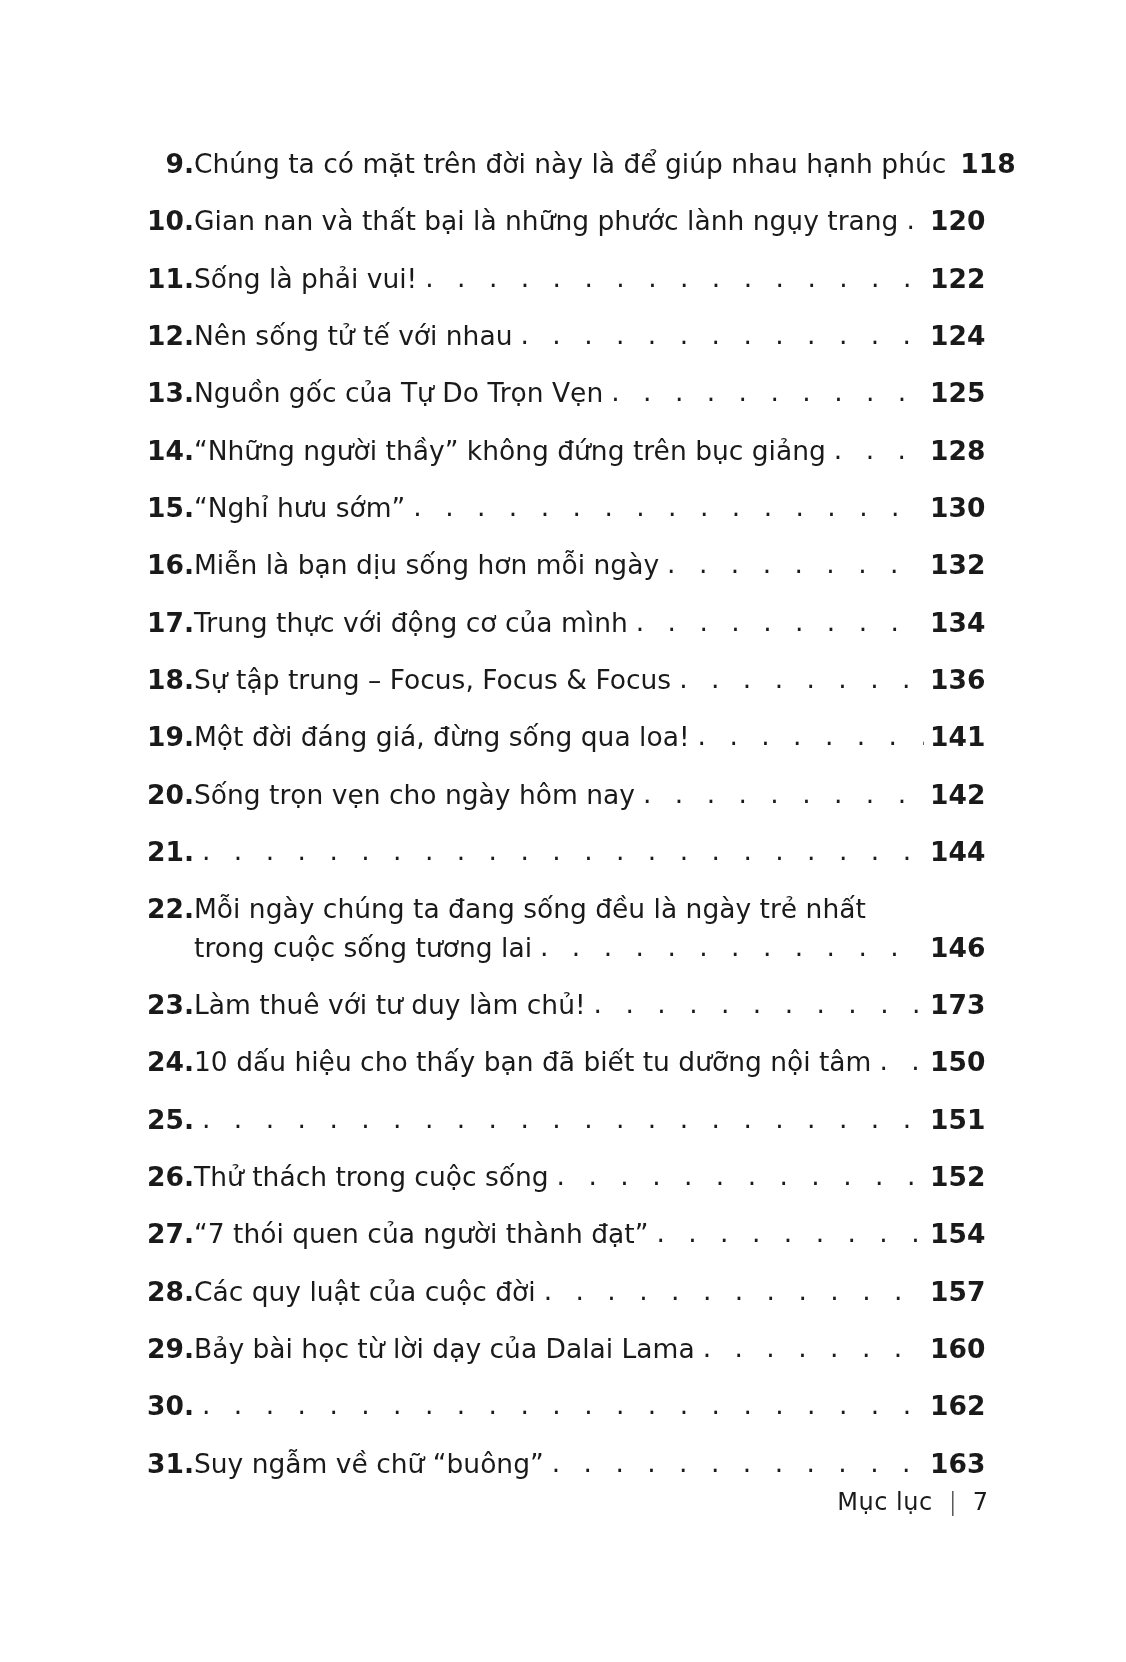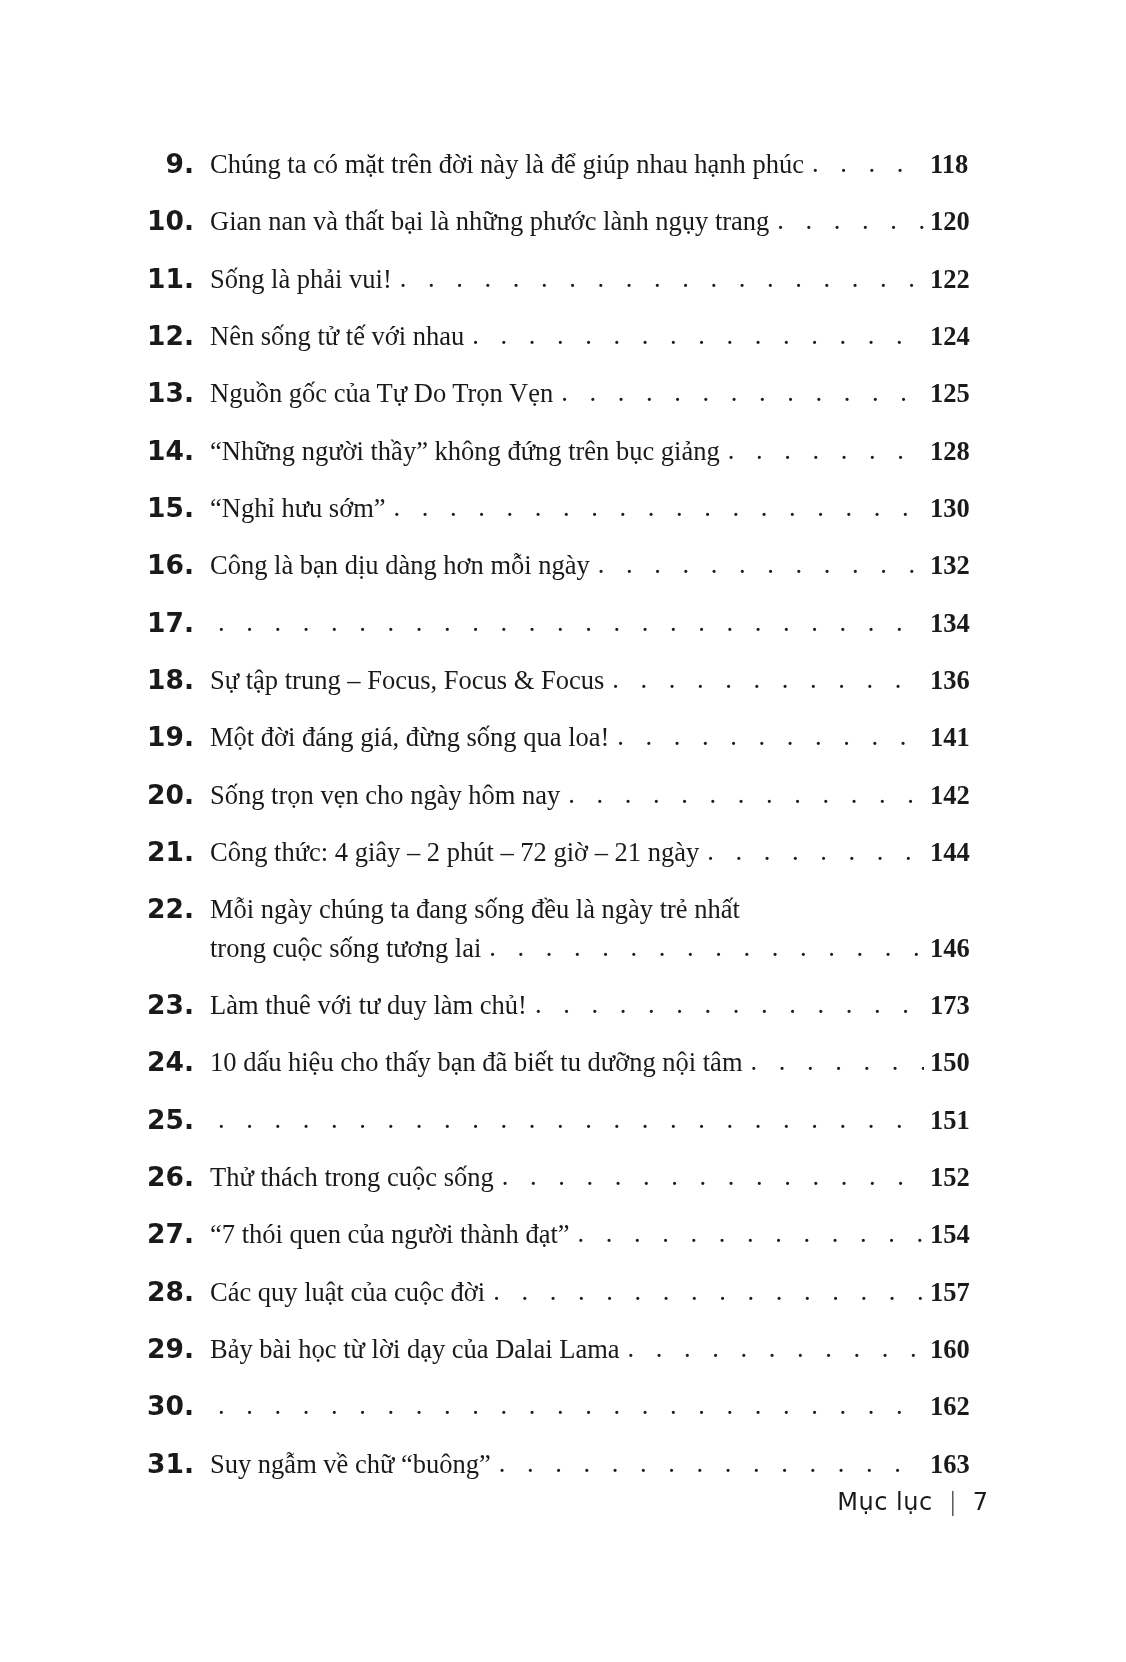--- a/index.html
+++ b/index.html
@@ -38,23 +38,21 @@
     flex: 0 0 auto;
     width: 56px;
     text-align: right;
     font-weight: bold;
     font-size: 26.5px;
     letter-spacing: 0px;
   }
   .toc-body {
     flex: 1 1 auto;
     display: block;
-    margin-left: 16px;
     min-width: 0;
-    font-family: Liberation Serif, serif;
   }
   .toc-line {
     display: flex;
     align-items: baseline;
     width: 100%;
   }
   .toc-title {
     white-space: nowrap;
   }
   .leaders {
@@ -175,30 +173,31 @@
             <span class="toc-title">“Nghỉ hưu sớm”</span>
             <span class="leaders">. . . . . . . . . . . . . . . . . . . . . . . . . . . . . . . . . . . . . . . . . . . . . . .</span>
             <span class="toc-page">130</span>
           </span>
         </span>
       </div>
       <div class="toc-row">
         <span class="toc-num">16.</span>
         <span class="toc-body">
           <span class="toc-line">
-            <span class="toc-title">Công là bạn dịu dàng hơn mỗi ngày</span>
+            <span class="toc-title">Miễn là bạn dịu sống hơn mỗi ngày</span>
             <span class="leaders">. . . . . . . . . . . . . . . . . . . . . . . . . . . . . . . . . . . . . . . . . . . . . . .</span>
             <span class="toc-page">132</span>
           </span>
         </span>
       </div>
       <div class="toc-row">
         <span class="toc-num">17.</span>
         <span class="toc-body">
           <span class="toc-line">
+            <span class="toc-title">Trung thực với động cơ của mình</span>
             <span class="leaders">. . . . . . . . . . . . . . . . . . . . . . . . . . . . . . . . . . . . . . . . . . . . . . .</span>
             <span class="toc-page">134</span>
           </span>
         </span>
       </div>
       <div class="toc-row">
         <span class="toc-num">18.</span>
         <span class="toc-body">
           <span class="toc-line">
             <span class="toc-title">Sự tập trung – Focus, Focus &amp; Focus</span>
@@ -224,21 +223,20 @@
             <span class="toc-title">Sống trọn vẹn cho ngày hôm nay</span>
             <span class="leaders">. . . . . . . . . . . . . . . . . . . . . . . . . . . . . . . . . . . . . . . . . . . . . . .</span>
             <span class="toc-page">142</span>
           </span>
         </span>
       </div>
       <div class="toc-row">
         <span class="toc-num">21.</span>
         <span class="toc-body">
           <span class="toc-line">
-            <span class="toc-title">Công thức: 4 giây – 2 phút – 72 giờ – 21 ngày</span>
             <span class="leaders">. . . . . . . . . . . . . . . . . . . . . . . . . . . . . . . . . . . . . . . . . . . . . . .</span>
             <span class="toc-page">144</span>
           </span>
         </span>
       </div>
       <div class="toc-row">
         <span class="toc-num">22.</span>
         <span class="toc-body">
           <span class="toc-line">
             <span class="toc-title">Mỗi ngày chúng ta đang sống đều là ngày trẻ nhất</span>

